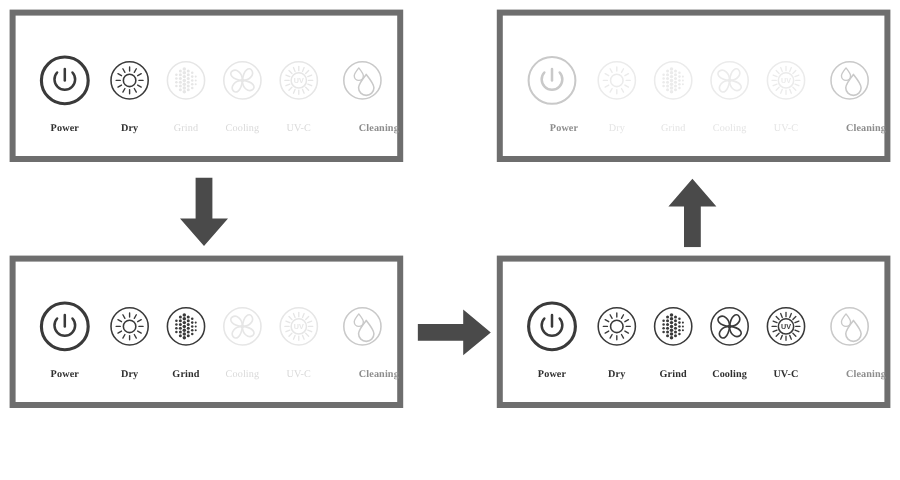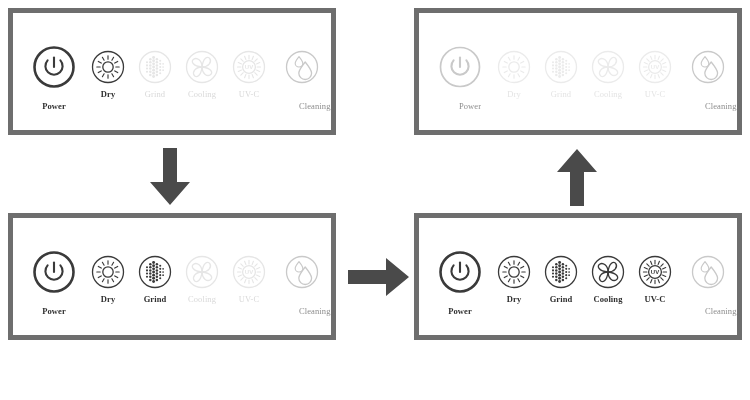--- a/index.html
+++ b/index.html
@@ -50,30 +50,30 @@
     width: 44px;
     height: 44px;
     margin: 0 auto;
   }
   .btn svg { display: block; width: 44px; height: 44px; }
 
   .btn .label {
     font-size: 8.5px;
     line-height: 10px;
     white-space: nowrap;
-    margin-top: 0;
+    margin-top: 12px;
     letter-spacing: 0.1px;
   }
 
   
   .btn.lab-low .label { margin-top: 12px; }
 
   
   .st-on   { color: #2f2f2f; font-weight: bold; }
-  .st-mid  { color: #8d8d8d; font-weight: normal; margin-left: 20px; }
+  .st-mid  { color: #8d8d8d; font-weight: bold; margin-left: 20px; }
   .st-dim  { color: #d9d9d9; font-weight: normal; }
   .st-off  { color: #e4e4e4; font-weight: normal; }
 
   
   .btn svg .stroke { fill: none; stroke: currentColor; }
   .btn svg .fill   { fill: currentColor; stroke: none; }
 
   .s-on   { color: #3a3a3a; }
   .s-mid  { color: #c9c9c9; }
   .s-dim  { color: #e6e6e6; }

